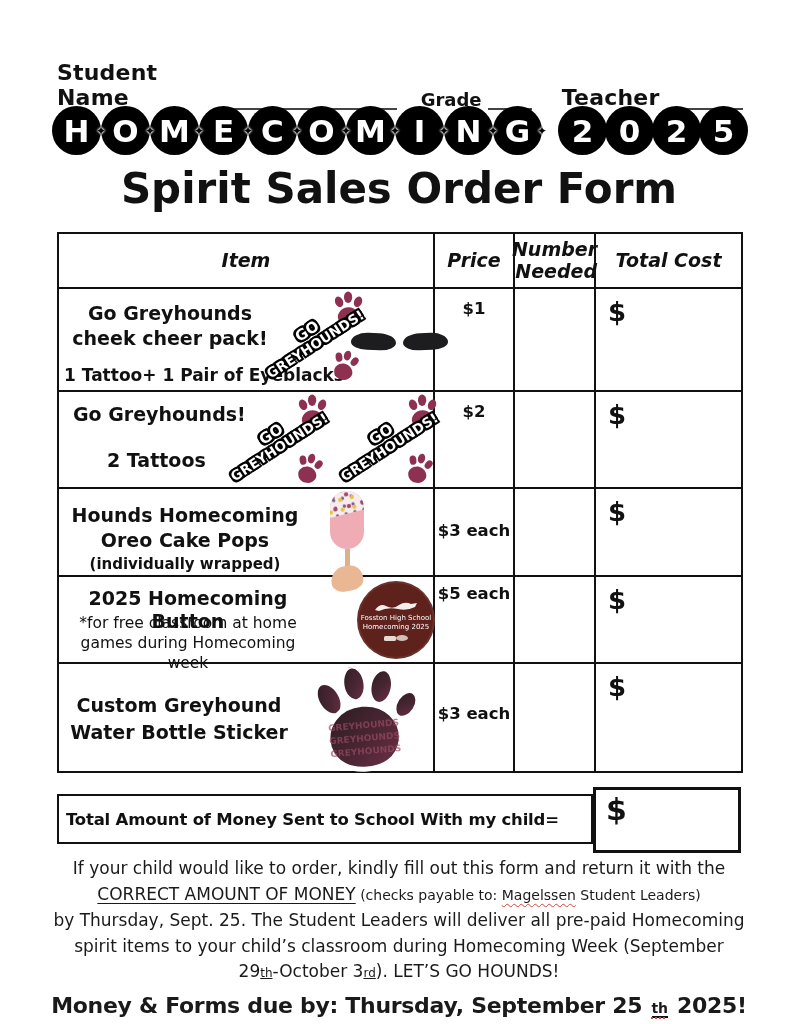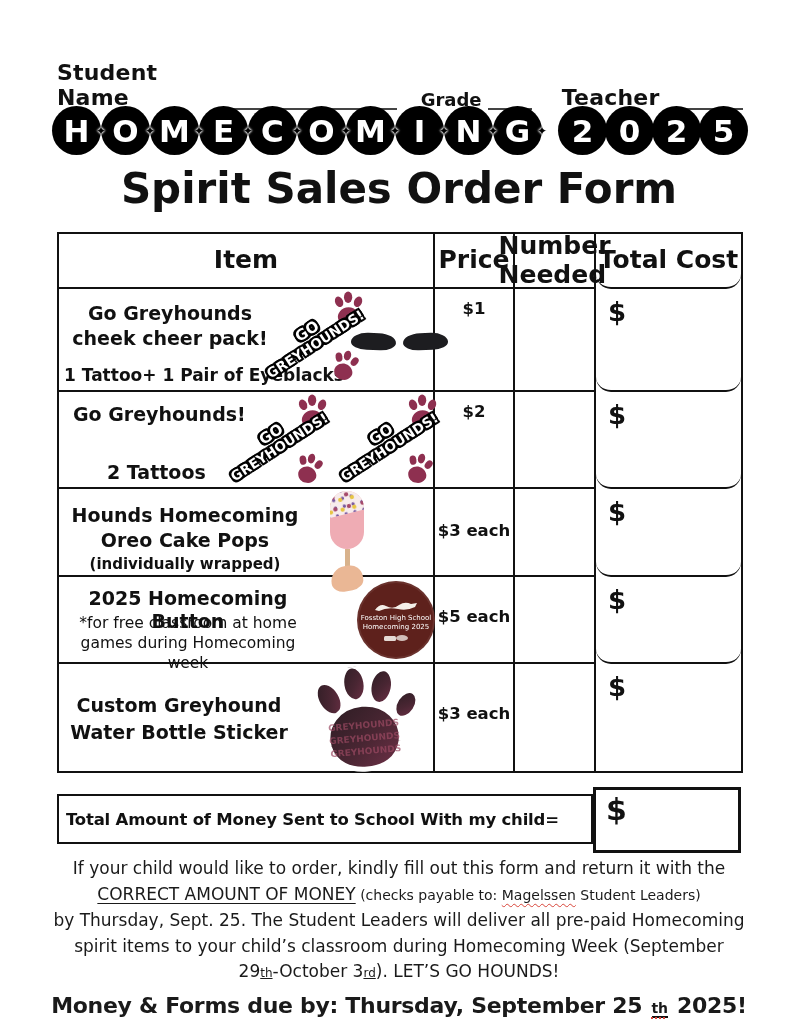--- a/index.html
+++ b/index.html
@@ -26,25 +26,25 @@
            font-size:12px; color:#000; text-shadow:0 0 2px #fff,0 0 2px #fff,0 0 3px #fff; }
   .year-gap { flex:0 0 16px; }
 
   .subtitle { position:absolute; top:164px; left:0; width:798px; text-align:center;
               font-size:42px; font-weight:bold; letter-spacing:0; }
 
   
   .table { position:absolute; top:232px; left:57px; width:686px; height:541px; border:2.5px solid #111;
            display:grid; grid-template-columns:376px 80px 81px 1fr; grid-template-rows:55px 103px 97px 88px 87px 1fr; }
   .cell { position:relative; border-right:2px solid #111; border-bottom:2px solid #111; }
-  .cell.no-r { border-right:none;border-radius:15px; } .cell.no-b { border-bottom:none; }
-  .hc { display:flex; align-items:center; justify-content:center; text-align:left;
-        font-weight:bold; font-size:25px; line-height:1.15; }
+  .cell.no-r { border-right:none; } .cell.no-b { border-bottom:none; }
+  .hc { display:flex; align-items:center; justify-content:center; text-align:right;
+        font-weight:bold; font-size:19px; line-height:1.15;font-style:italic; }
   .price { display:flex; justify-content:center; font-weight:bold; font-size:16.5px; }
-  .pt8{padding-top:10px;} .pt16{padding-top:30px;} .pt30{padding-top:32px;} .pt40{padding-top:40px;}
+  .pt8{padding-top:10px;} .pt16{padding-top:7px;} .pt30{padding-top:32px;} .pt40{padding-top:40px;}
   .tc { font-size:26px; font-weight:bold; padding:8px 0 0 12px; }
 
   .it-title { position:absolute; text-align:center; font-size:19px; font-weight:bold; line-height:25px; }
   .it-note  { position:absolute; font-size:15px; line-height:19px; }
 
   
   .tattoo { position:absolute; width:118px; height:88px; }
   .tattoo-text { position:absolute; left:-2px; top:30px; transform:rotate(-33deg); text-align:center;
                  font-weight:bold; color:#fff; line-height:15px;
                  text-shadow:-2px -2px 0 #000,2px -2px 0 #000,-2px 2px 0 #000,2px 2px 0 #000,
@@ -186,21 +186,21 @@
         <div class="eyeblack eb1"></div>
         <div class="eyeblack eb2"></div>
       </div>
     </div>
     <div class="cell price pt8">$1</div>
     <div class="cell"></div>
     <div class="cell tc no-r">$</div>
 
     <div class="cell">
       <div class="it-title" style="top:10px; left:14px;">Go Greyhounds!</div>
-      <div class="it-title" style="top:68px; left:48px;text-align:right;">2 Tattoos</div>
+      <div class="it-title" style="top:56px; left:48px;text-align:right;">2 Tattoos</div>
       <div class="tattoo" style="left:162px; top:4px;">
         <svg class="paw-top" viewBox="0 0 40 40">
           <g fill="#8e3050">
             <ellipse cx="9" cy="12" rx="4.4" ry="6" transform="rotate(-24 9 12)"></ellipse>
             <ellipse cx="19" cy="7" rx="4.6" ry="6.4"></ellipse>
             <ellipse cx="30" cy="12" rx="4.4" ry="6" transform="rotate(24 30 12)"></ellipse>
             <path d="M19.5 18 C27 18 33 25 31 31 C29 37 24 39 19.5 39 C15 39 10 37 8 31 C6 25 12 18 19.5 18 Z"></path>
           </g>
         </svg>
         <div class="tattoo-text">

